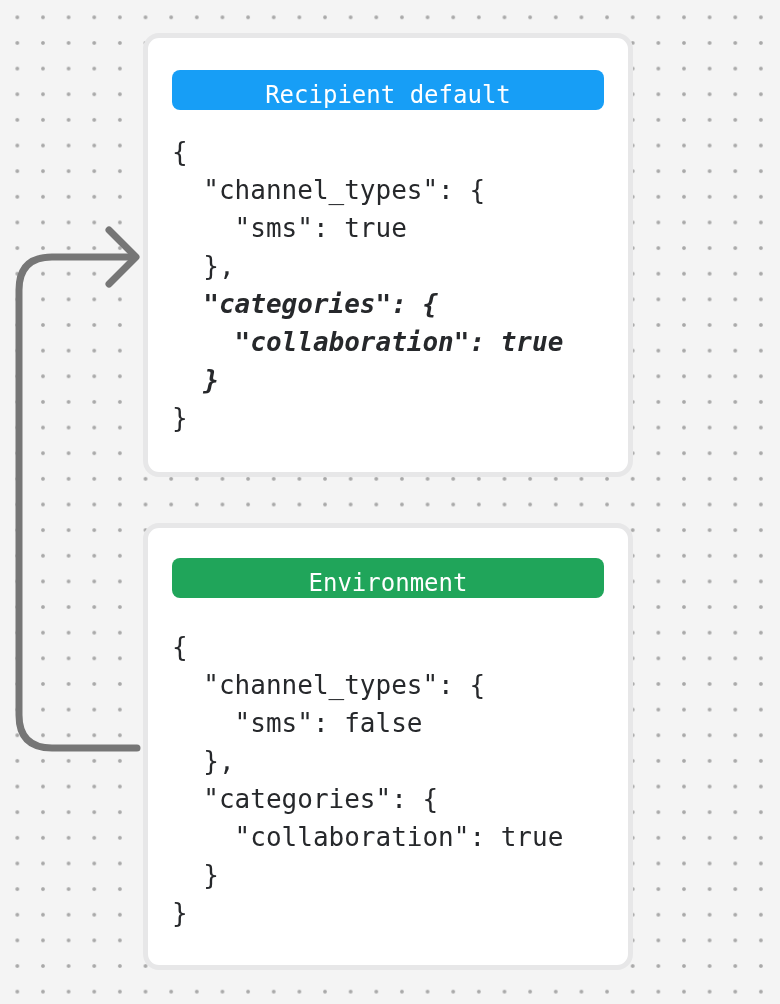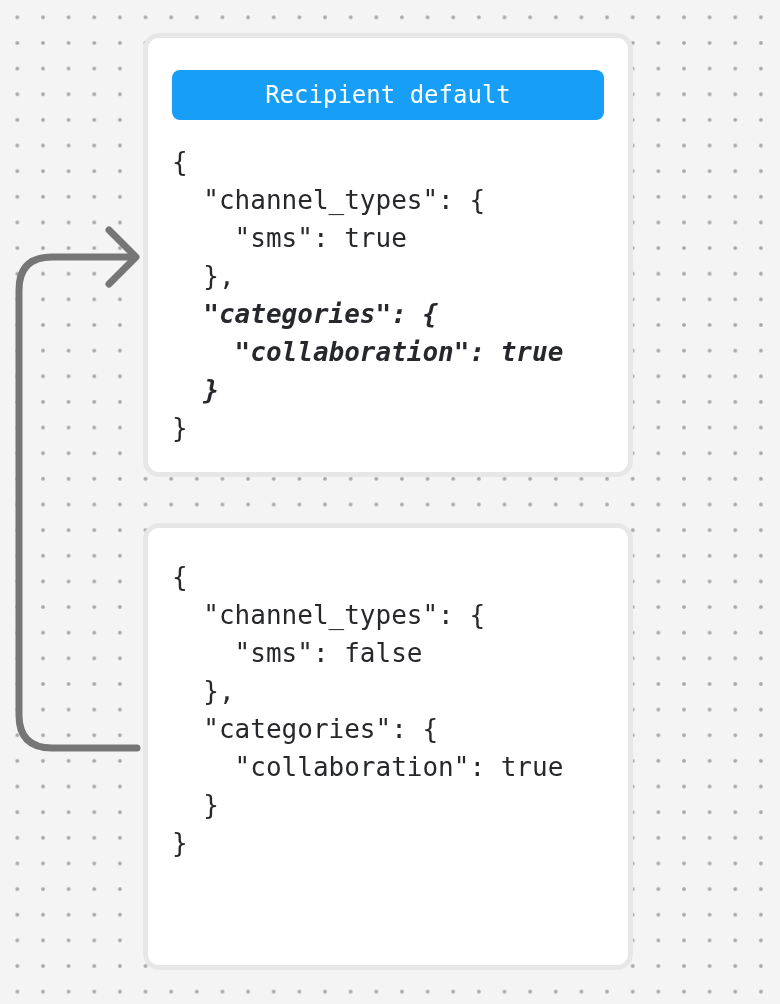--- a/index.html
+++ b/index.html
@@ -31,21 +31,21 @@
     width: 490px;
     box-sizing: border-box;
     background: #ffffff;
     border: 5px solid #e7e7e8;
     border-radius: 16px;
   }
   .card-top { top: 33px; height: 444px; }
   .card-bottom { top: 523px; height: 447px; }
   .card-header {
     margin: 32px 24px 0 24px;
-    height: 50px;
+    height: 40px;
     border-radius: 8px;
     color: #ffffff;
     font-size: 24px;
     line-height: 50px;
     text-align: center;
     letter-spacing: 0;
   }
   .card-bottom .card-header { margin-top: 30px; }
   .header-recipient { background: #179ef6; }
   .header-environment { background: #20a55a; }
@@ -80,20 +80,21 @@
       <div class="code-line">    "sms": true</div>
       <div class="code-line">  },</div>
       <div class="code-line em">  "categories": {</div>
       <div class="code-line em">    "collaboration": true</div>
       <div class="code-line em">  }</div>
       <div class="code-line">}</div>
     </div>
   </div>
 
   <div class="card card-bottom">
+    <div class="card-header header-environment">Environment</div>
     <div class="code">
       <div class="code-line">{</div>
       <div class="code-line">  "channel_types": {</div>
       <div class="code-line">    "sms": false</div>
       <div class="code-line">  },</div>
       <div class="code-line">  "categories": {</div>
       <div class="code-line">    "collaboration": true</div>
       <div class="code-line">  }</div>
       <div class="code-line">}</div>
     </div>

